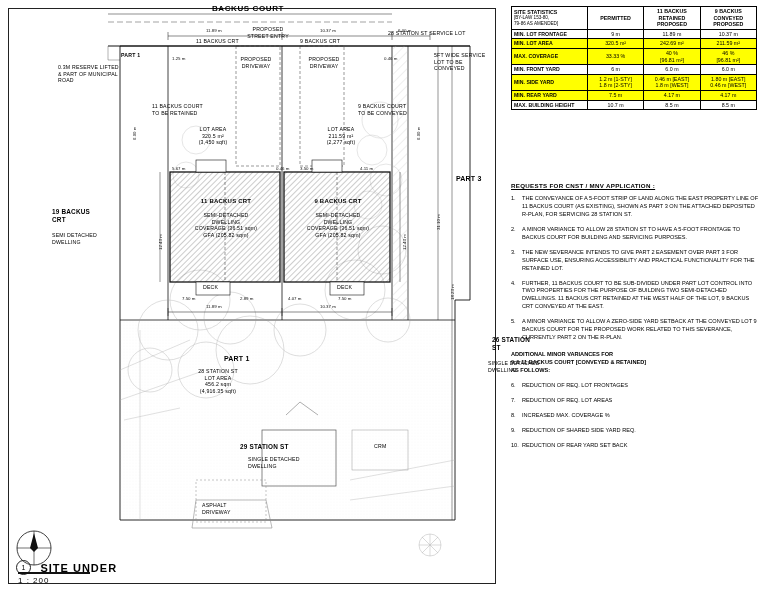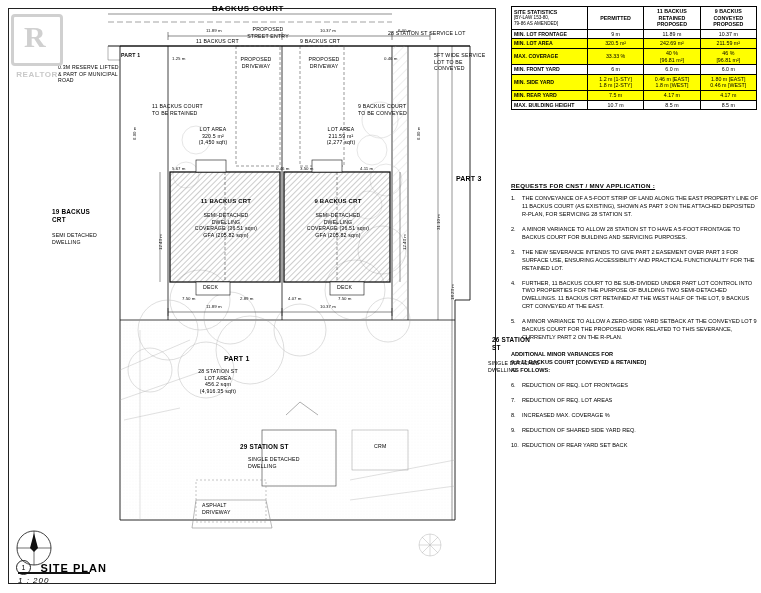--- a/index.html
+++ b/index.html
@@ -51,21 +51,21 @@
   }
   
   .siteplan{position:absolute;left:16px;top:558px;}
   .sp-circle{
     width:13px;height:13px;border:1px solid #222;border-radius:50%;
     display:inline-block;text-align:center;font-size:7px;line-height:13px;
     vertical-align:middle;
   }
   .sp-title{display:inline-block;font-size:11px;font-weight:bold;margin-left:5px;letter-spacing:1px;vertical-align:middle;}
   .sp-rule{position:absolute;left:18px;top:572px;width:72px;height:2px;background:#111;}
-  .sp-scale{position:absolute;left:18px;top:576px;font-size:8px;letter-spacing:1px;font-style:italic;}
+  .sp-scale{position:absolute;left:18px;top:576px;font-size:8px;letter-spacing:1px;}
 
   
   .panel{position:absolute;left:505px;top:0;width:256px;height:593px;}
 
   table.stats{
     position:absolute;left:6px;top:6px;width:246px;
     border-collapse:collapse;font-size:5.3px;
   }
   table.stats td,table.stats th{
     border:1px solid #000;padding:1px 2px;vertical-align:middle;
@@ -306,29 +306,25 @@
     <div class="dimv" style="left:402px;top:250px;">12.43 m</div>
     <div class="dimv" style="left:436px;top:230px;">31.10 m</div>
     <div class="dimv" style="left:450px;top:300px;">18.23 m</div>
     <div class="dimv" style="left:132px;top:140px;">6.00 m</div>
     <div class="dimv" style="left:416px;top:140px;">6.00 m</div>
     <div class="dim" style="left: 172px; top: 56px; white-space: pre-line;">1.25 m</div>
     <div class="dim" style="left: 384px; top: 56px; white-space: pre-line;">0.46 m</div>
 
     <div class="siteplan">
       <span class="sp-circle">1</span>
-      <span class="sp-title">SITE PLAN</span>
+      <span class="sp-title">SITE UNDER</span>
     </div>
     <div class="sp-rule"></div>
     <div class="sp-scale">1 : 200</div>
 
-    <div class="watermark">
-      <div class="wm-box"></div>
-      <div class="wm-text">REALTOR</div>
-    </div>
   </div>
 
   <div class="panel">
 
     <table class="stats">
       <tbody>
         <tr>
           <td class="tl" style="width:31%;">
             <div style="font-weight:bold;">SITE STATISTICS</div>
             <div class="sub" style="white-space:pre-line;">[BY-LAW 153-80,

